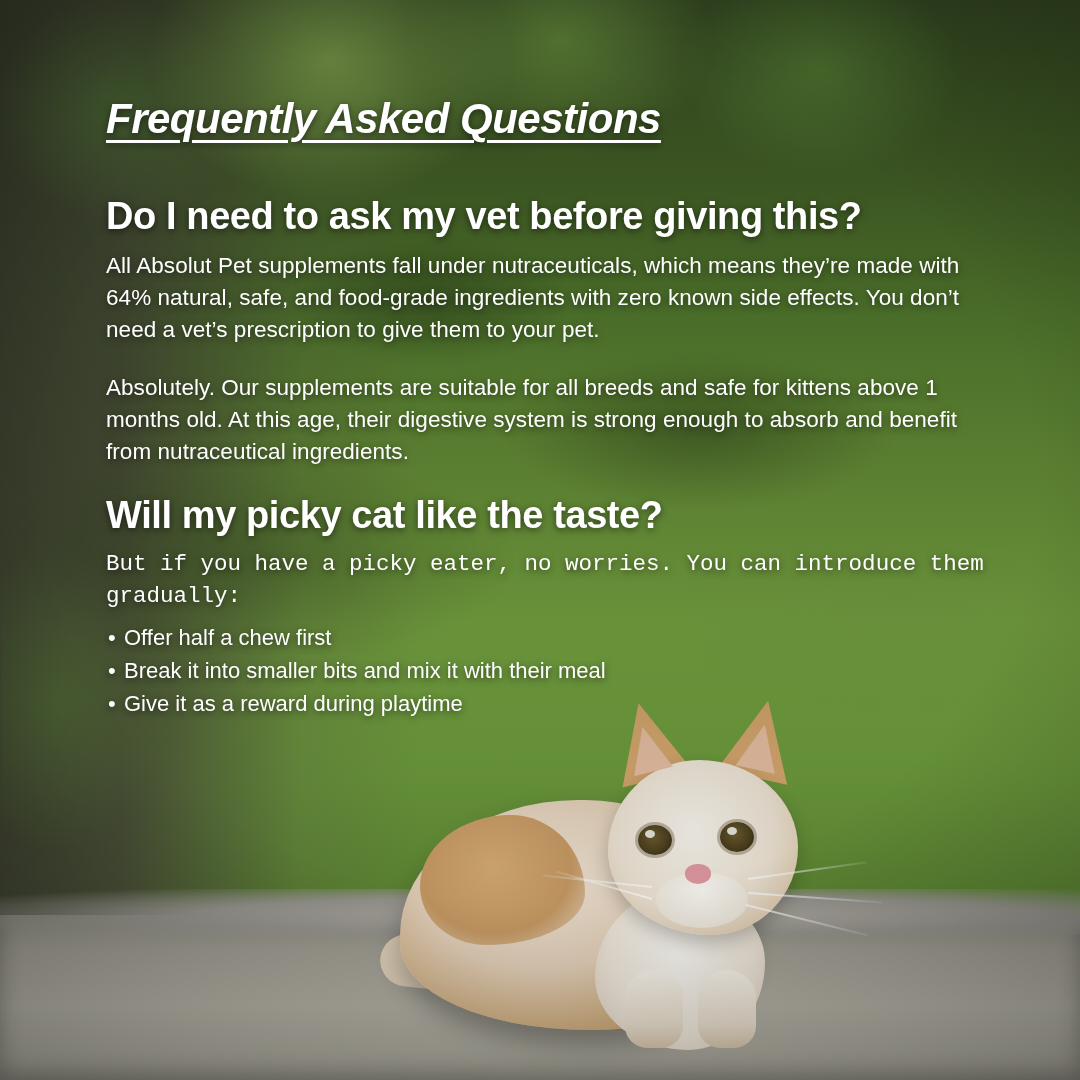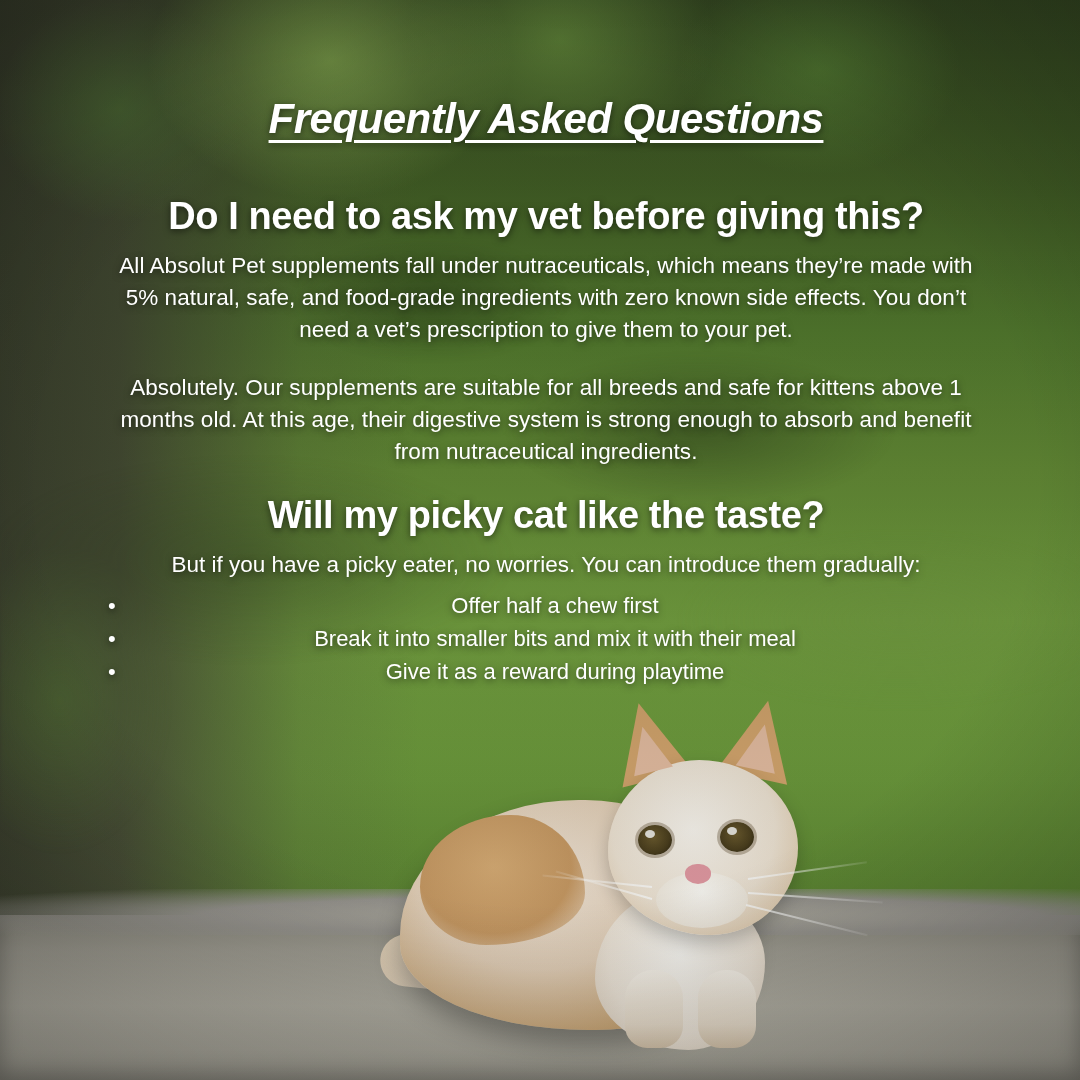--- a/index.html
+++ b/index.html
@@ -13,21 +13,20 @@
   body {
     font-family: "Liberation Sans", sans-serif;
     background: #2b3a22;
   }
 
   .canvas {
     position: relative;
     width: 1080px;
     height: 1080px;
     overflow: hidden;
-    text-align: center;
   }
 
   
   .bg {
     position: absolute;
     inset: 0;
     background:
       
       radial-gradient(ellipse 260px 200px at 330px 60px, rgba(150,190,90,0.85), rgba(150,190,90,0) 70%),
       radial-gradient(ellipse 220px 170px at 560px 40px, rgba(120,165,70,0.8), rgba(120,165,70,0) 70%),
@@ -213,20 +212,21 @@
     font-size: 22.5px;
     line-height: 1.42;
     font-weight: 400;
     letter-spacing: 0.05px;
   }
 
   .answer-extra {
     font-size: 22.5px;
     line-height: 1.42;
     margin-top: 4px;
+    font-family: Liberation Mono, monospace;
   }
 
   .bullets {
     list-style: none;
     margin-top: 8px;
   }
   .bullets li {
     font-size: 22px;
     line-height: 1.52;
     padding-left: 18px;
@@ -273,21 +273,21 @@
 
   <div class="scrim"></div>
   <div class="vignette"></div>
 
   <div class="content">
 
     <div class="faq-title">Frequently Asked Questions</div>
 
     <div class="qa">
       <div class="question">Do I need to ask my vet before giving this?</div>
-      <div class="answer">All Absolut Pet supplements fall under nutraceuticals, which means they’re made with 5% natural, safe, and food-grade ingredients with zero known side effects. You don’t need a vet’s prescription to give them to your pet.</div>
+      <div class="answer">All Absolut Pet supplements fall under nutraceuticals, which means they’re made with 64% natural, safe, and food-grade ingredients with zero known side effects. You don’t need a vet’s prescription to give them to your pet.</div>
     </div>
 
     <div class="qa">
       <div class="answer">Absolutely. Our supplements are suitable for all breeds and safe for kittens above 1 months old. At this age, their digestive system is strong enough to absorb and benefit from nutraceutical ingredients.</div>
     </div>
 
     <div class="qa">
       <div class="question">Will my picky cat like the taste?</div>
       <div class="answer-extra">But if you have a picky eater, no worries. You can introduce them gradually:</div>
       <ul class="bullets">

